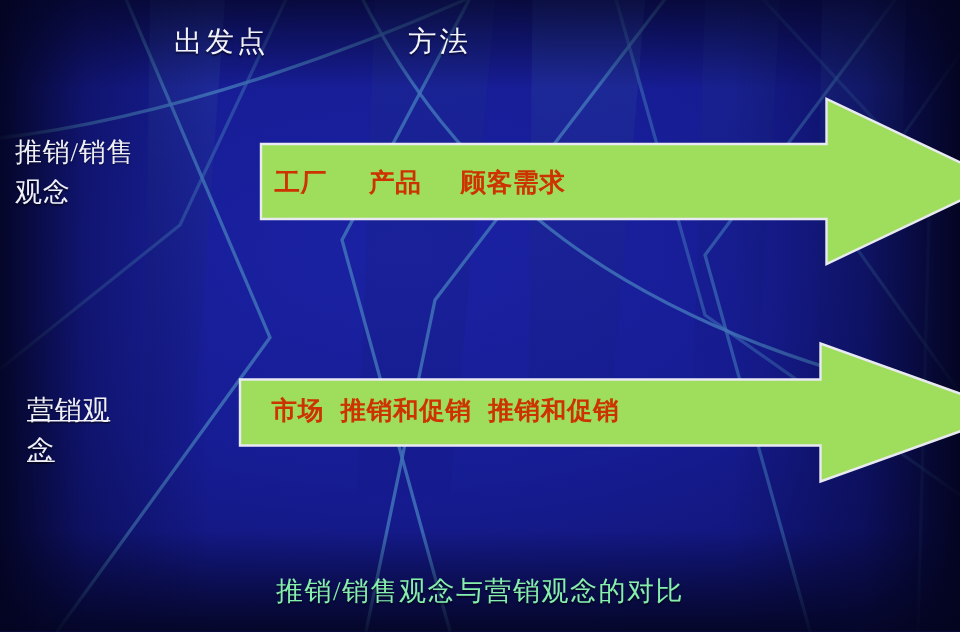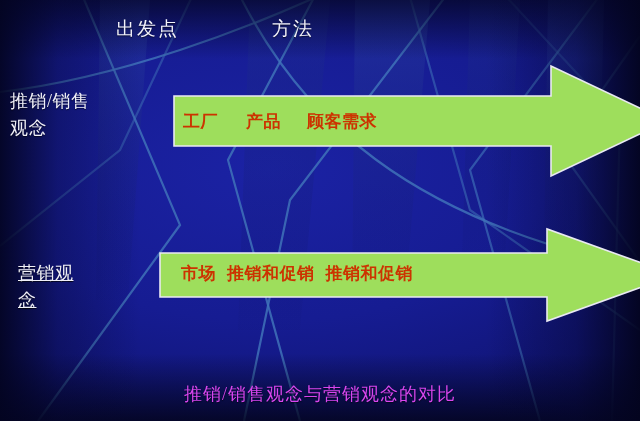--- a/index.html
+++ b/index.html
@@ -85,21 +85,21 @@
   }
   .seg { white-space: nowrap; }
 
   
   #caption {
     position: absolute;
     left: 0;
     top: 382px;
     width: 640px;
     text-align: center;
-    color: #d946ef;
+    color: #86efac;
     font-size: 18px;
     letter-spacing: 1px;
     text-shadow: 0 1px 1px rgba(0,0,0,0.55);
   }
 </style>
 </head>
 <body>
 
 <div id="slide">
 

